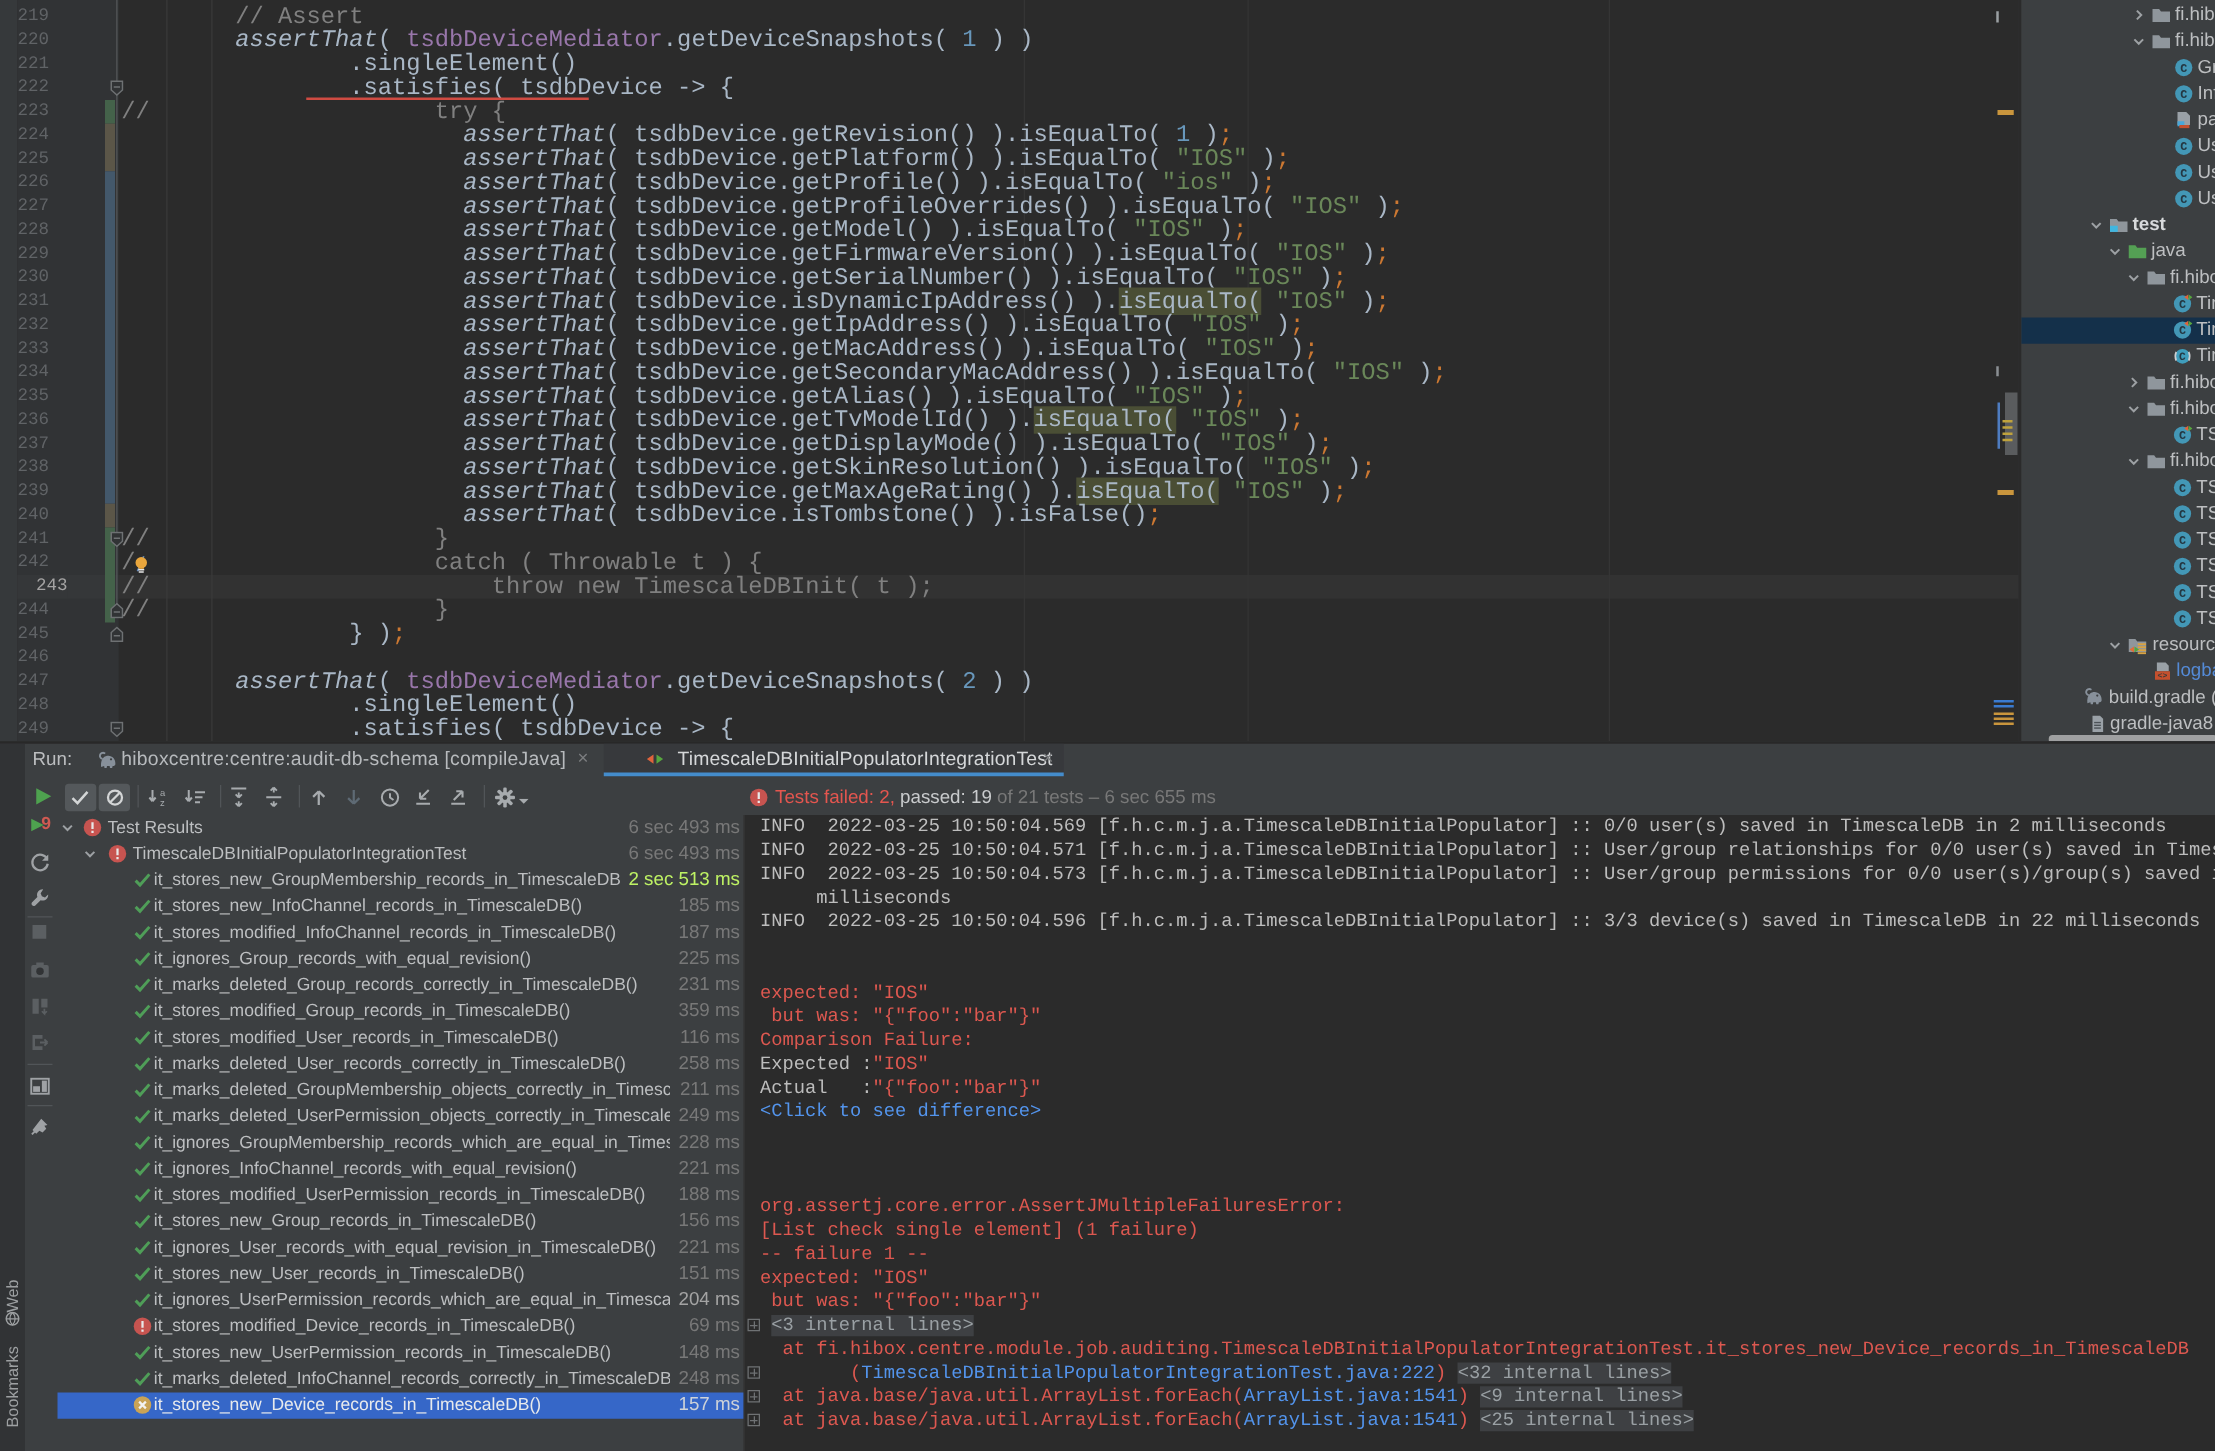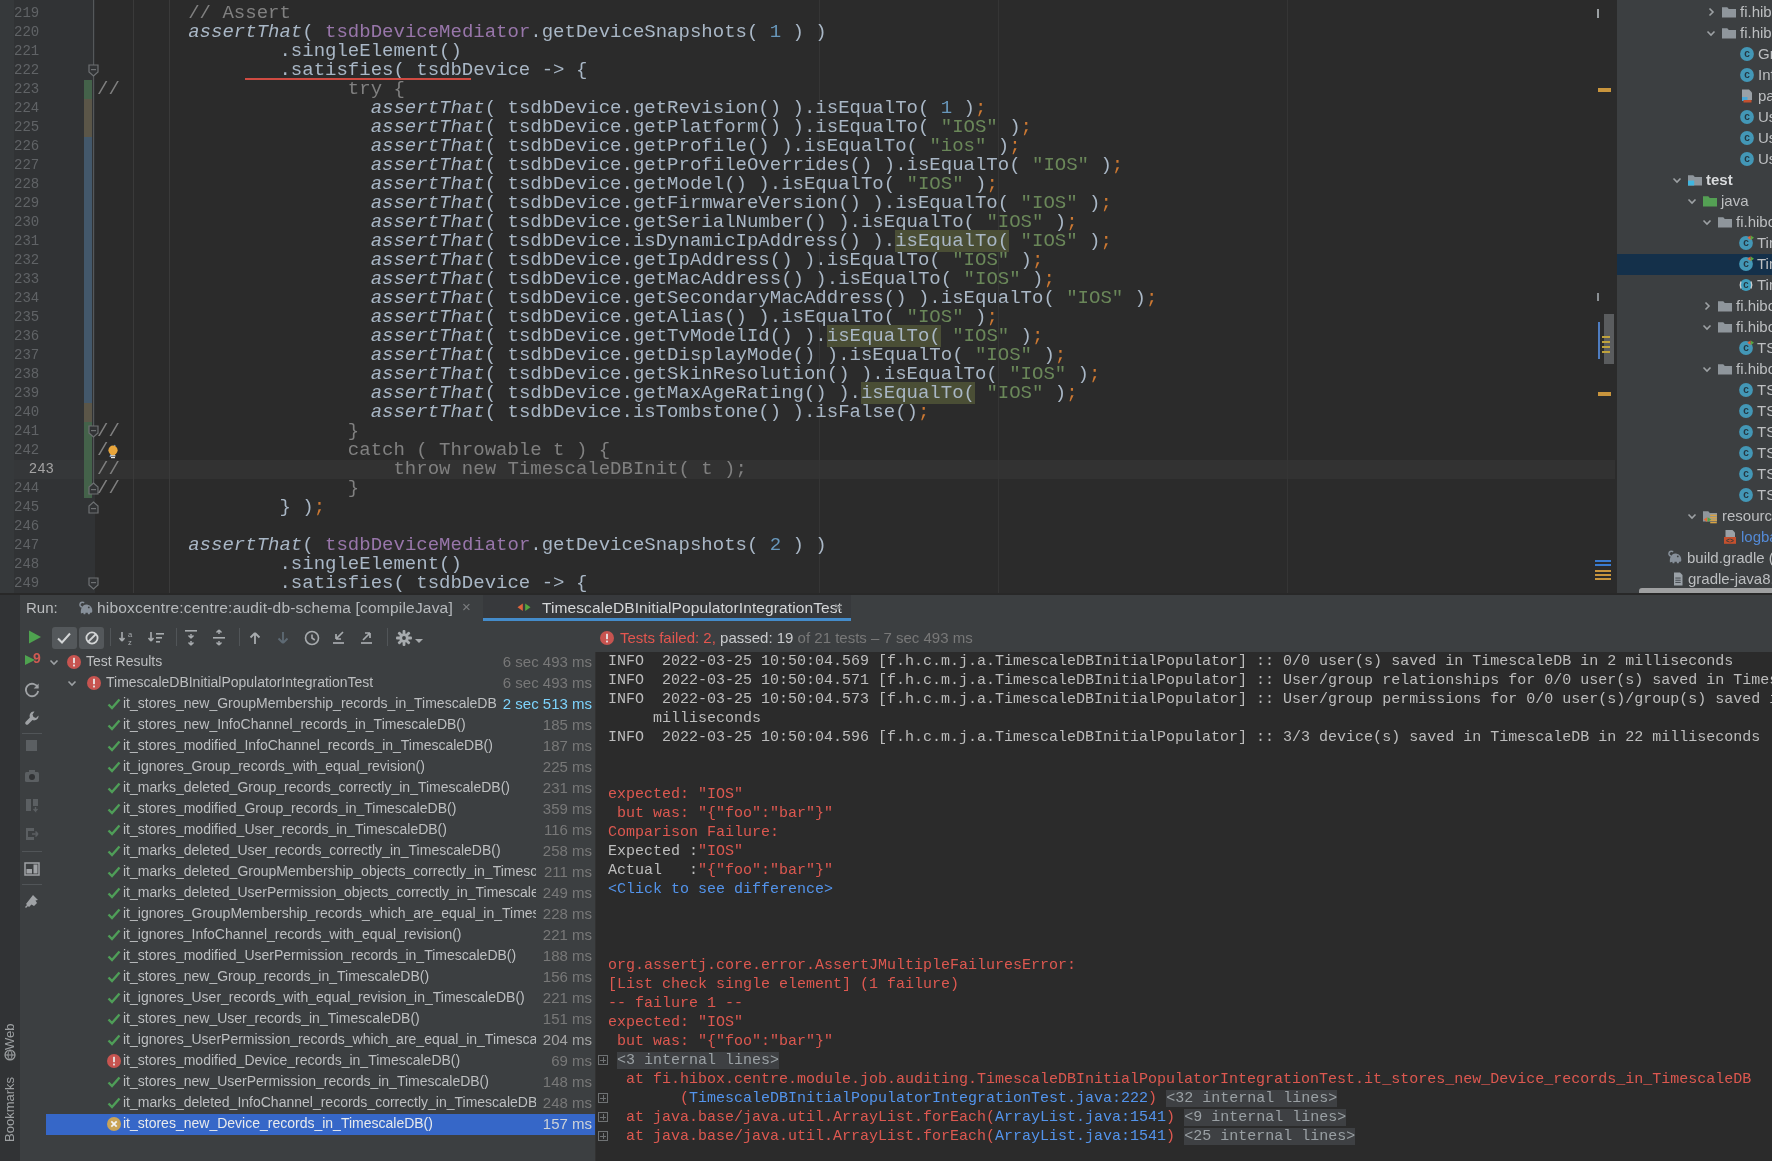--- a/index.html
+++ b/index.html
@@ -405,21 +405,21 @@
       <circle cx="9" cy="9" r="1.9" fill="#3c3f41"></circle>
     </svg>
 <svg class="abs" style="left:415px;top:46px" width="8" height="6" viewBox="0 0 8 6">
       <path d="M0 0 4 4 8 0z" fill="#a7abae"></path>
     </svg>
 <svg class="abs" style="left:599px;top:37px" width="16" height="16" viewBox="0 0 16 16">
       <circle cx="8" cy="8" r="7" fill="#c75450"></circle>
       <rect x="7.1" y="3.8" width="1.8" height="5.4" fill="#e8e8e8"></rect>
       <rect x="7.1" y="10.6" width="1.8" height="1.8" fill="#e8e8e8"></rect>
     </svg>
-<div class="abs" style="left:620px;top:36px;font-size:15px;white-space:nowrap"><span style="color:#e4564f">Tests failed: 2,</span><span style="color:#c9cbcd"> passed: 19</span><span style="color:#787878"> of 21 tests – 7 sec 493 ms</span></div>
+<div class="abs" style="left:620px;top:36px;font-size:15px;white-space:nowrap"><span style="color:#e4564f">Tests failed: 2,</span><span style="color:#c9cbcd"> passed: 19</span><span style="color:#787878"> of 21 tests – 6 sec 655 ms</span></div>
 </div>
 <div class="abs" style="left:0;top:595px;width:20px;height:566px;background:#313335"></div>
 <svg class="abs" style="left:24px;top:654px" width="12" height="12" viewBox="0 0 12 12">
     <path d="M1 1 11 6 1 11z" fill="#4ea24f"></path>
   </svg>
 <div class="abs" style="left:33px;top:650px;color:#cf5a52;font-weight:bold;font-size:14px">9</div>
 <svg class="abs" style="left:24px;top:682px" width="16" height="16" viewBox="0 0 16 16">
     <path d="M13.8 5.6A6.2 6.2 0 1 0 14.2 9" stroke="#9fa2a5" stroke-width="1.8" fill="none"></path>
     <path d="M14.6 1.6v5h-5z" fill="#9fa2a5"></path>
   </svg>
@@ -478,21 +478,21 @@
     <circle cx="8" cy="8" r="7" fill="#c75450"></circle>
     <rect x="7.1" y="3.8" width="1.8" height="5.4" fill="#e8e8e8"></rect>
     <rect x="7.1" y="10.6" width="1.8" height="1.8" fill="#e8e8e8"></rect>
   </svg>
 <div class="trow" style="left:106px;top:674px;width:390px;color:#bdbfc1">TimescaleDBInitialPopulatorIntegrationTest</div>
 <div class="dur" style="right:1180px;top:674px;color:#787878">6 sec 493 ms</div>
 <svg class="abs" style="left:106px;top:696px" width="16" height="16" viewBox="0 0 16 16">
     <path d="M2.5 8.5 6 12 13.5 3.5" stroke="#4f9e58" stroke-width="2.4" fill="none"></path>
   </svg>
 <div class="trow" style="left:123px;top:695px;width:373px;color:#bdbfc1">it_stores_new_GroupMembership_records_in_TimescaleDB()</div>
-<div class="dur" style="right:1180px;top:695px;color:#7dd3fc">2 sec 513 ms</div>
+<div class="dur" style="right:1180px;top:695px;color:#bef264">2 sec 513 ms</div>
 <svg class="abs" style="left:106px;top:717px" width="16" height="16" viewBox="0 0 16 16">
     <path d="M2.5 8.5 6 12 13.5 3.5" stroke="#4f9e58" stroke-width="2.4" fill="none"></path>
   </svg>
 <div class="trow" style="left:123px;top:716px;width:413px;color:#bdbfc1">it_stores_new_InfoChannel_records_in_TimescaleDB()</div>
 <div class="dur" style="right:1180px;top:716px;color:#787878">185 ms</div>
 <svg class="abs" style="left:106px;top:738px" width="16" height="16" viewBox="0 0 16 16">
     <path d="M2.5 8.5 6 12 13.5 3.5" stroke="#4f9e58" stroke-width="2.4" fill="none"></path>
   </svg>
 <div class="trow" style="left:123px;top:737px;width:413px;color:#bdbfc1">it_stores_modified_InfoChannel_records_in_TimescaleDB()</div>
 <div class="dur" style="right:1180px;top:737px;color:#787878">187 ms</div>

